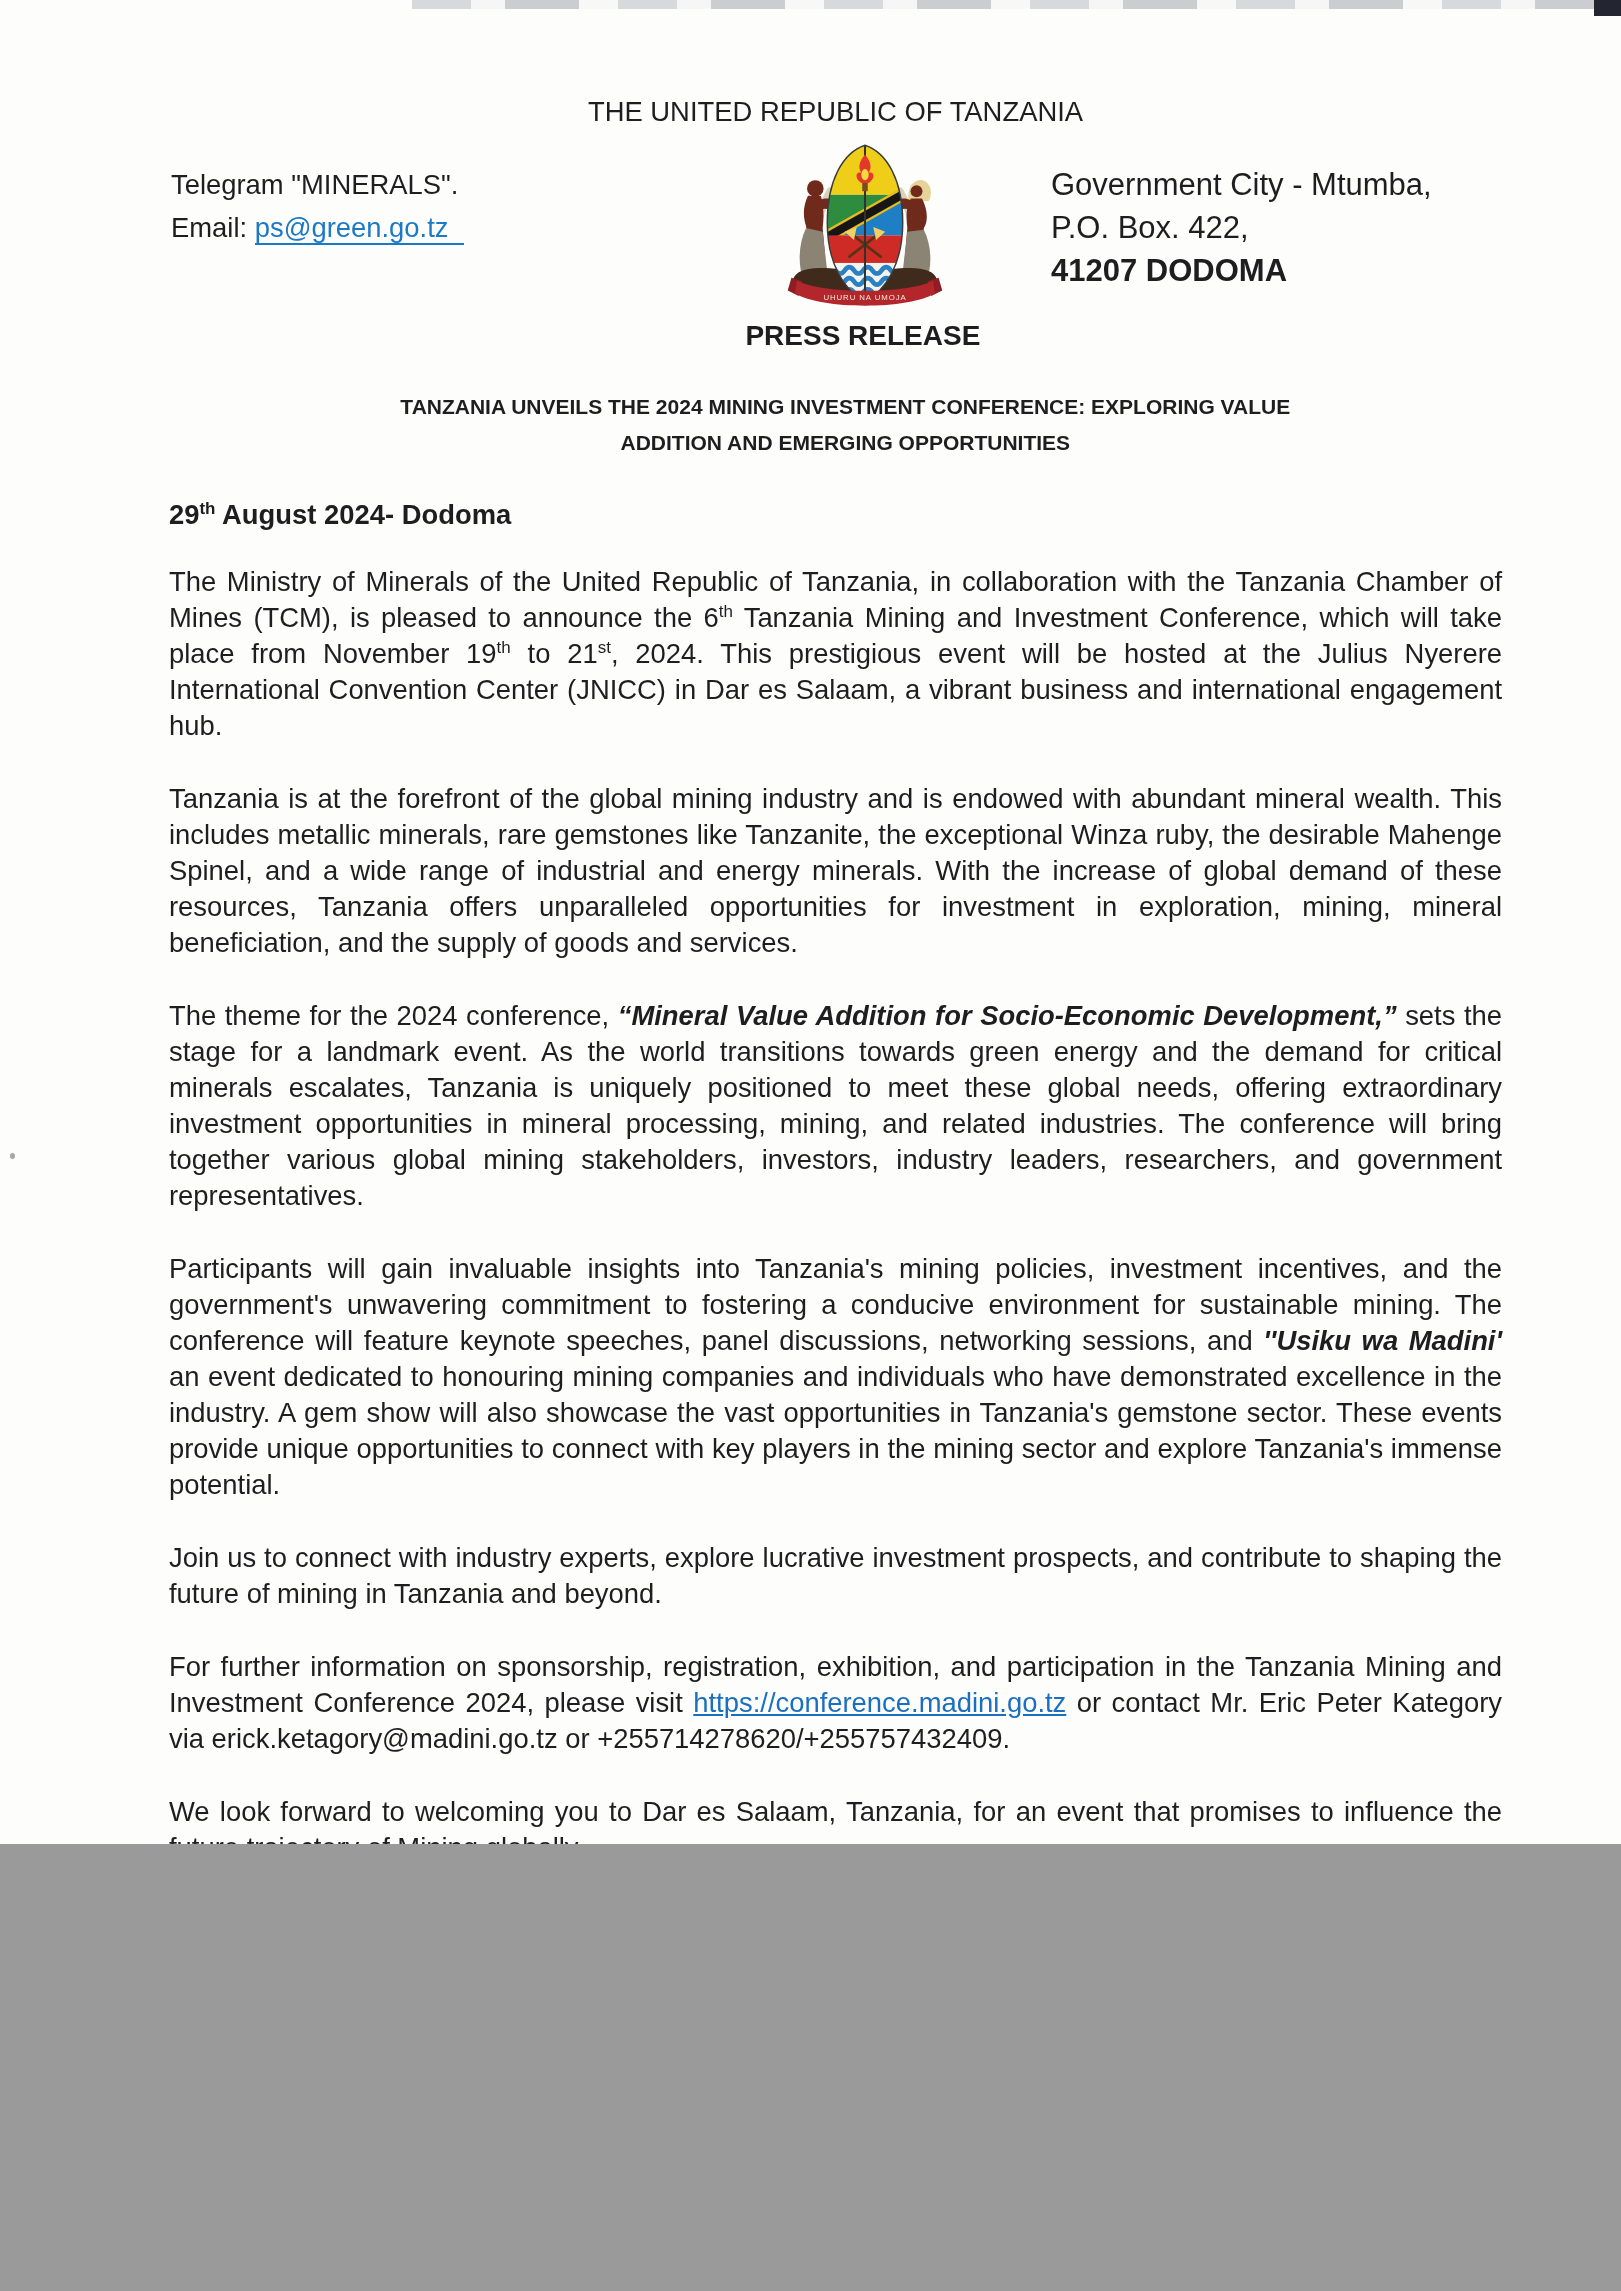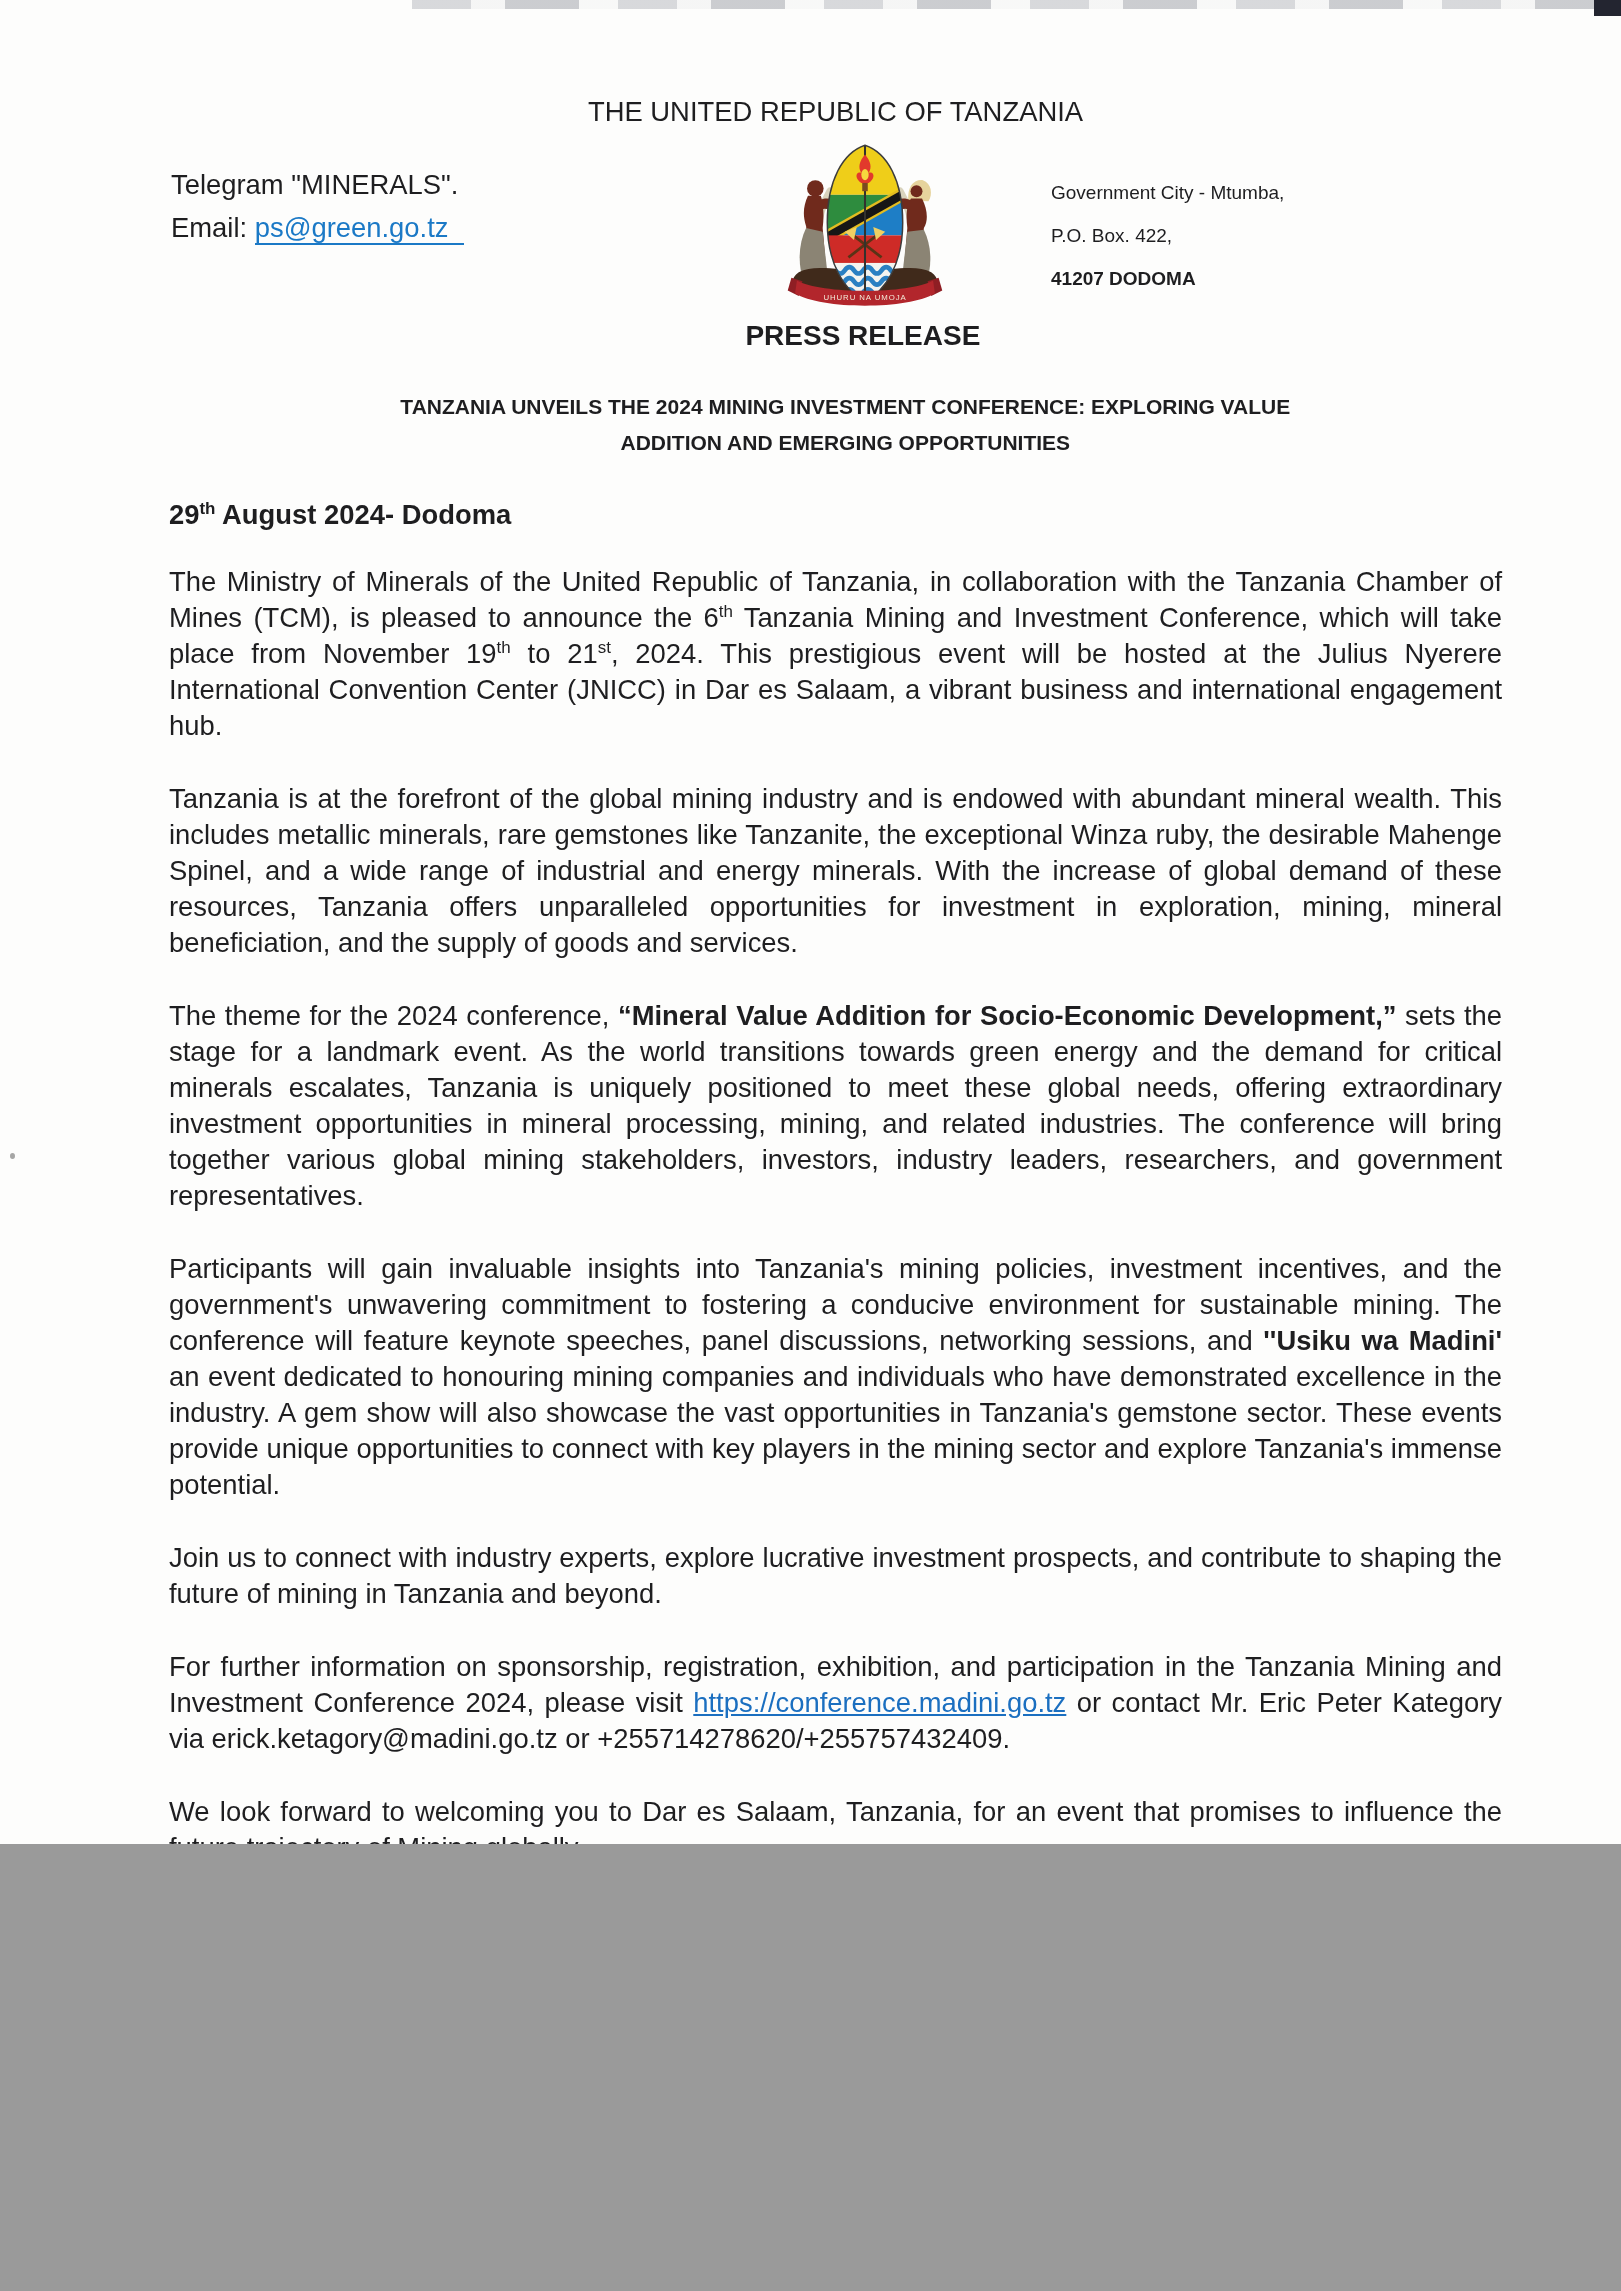--- a/index.html
+++ b/index.html
@@ -34,42 +34,42 @@
   }
 
   .content{position:absolute;left:169px;top:0;width:1333px;}
   .center{text-align:center;}
 
   .country-title{margin:94px 0 0 0;font-size:27.4px;line-height:36px;font-weight:normal;}
   .ministry-title{margin:1px 0 0 0;font-size:27.4px;line-height:36px;font-weight:bold;}
 
   .header-row{position:relative;height:155px;margin-top:33px;}
   .contact-block{position:absolute;left:2px;top:0;font-size:27.4px;line-height:43px;}
-  .address-block{position:absolute;left:882px;top:8px;font-size:19px;line-height:43px;}
+  .address-block{position:absolute;left:882px;top:0;font-size:31px;line-height:43px;}
   .address-bold{font-weight:bold;}
   .email-link{
     color:#1b79c6;text-decoration:none;
     border-bottom:2.9px solid #1b79c6;padding-right:15.7px;
   }
   .emblem-wrap{
     position:absolute;left:50%;top:-27.4px;
     transform:translateX(-50%) translateX(29px);
     width:184px;height:184px;
   }
 
   .press-release{margin:0;font-size:28px;line-height:36px;font-weight:bold;transform:translateX(27.4px);}
   .doc-title{margin:35px 0 0 0;font-size:21px;line-height:36px;font-weight:bold;transform:translateX(9.8px);}
   .dateline{margin:36px 0 0 0;font-size:27.4px;line-height:36px;font-weight:bold;}
 
   p.body{
     margin:31px 0 0 0;font-size:27.4px;line-height:36px;
     text-align:justify;text-justify:inter-word;
   }
   p.body + p.body{margin-top:37px;}
-  p.body .b{font-weight:bold;}
+  p.body .b{font-weight:bold;font-style:italic;}
   p.body sup, .dateline sup{font-size:0.62em;line-height:0;vertical-align:super;}
   .doc-link{color:#1b6fc0;text-decoration:underline;}
 
   .closing{margin:39px 0 0 0;font-size:21px;line-height:36px;font-weight:bold;}
   .issued-block{margin:39px 0 0 0;font-size:27.4px;line-height:36px;}
   .issuer-bold{font-weight:bold;}
 
   svg text{font-family:"Liberation Sans","DejaVu Sans",sans-serif;}
 </style>
 </head>

